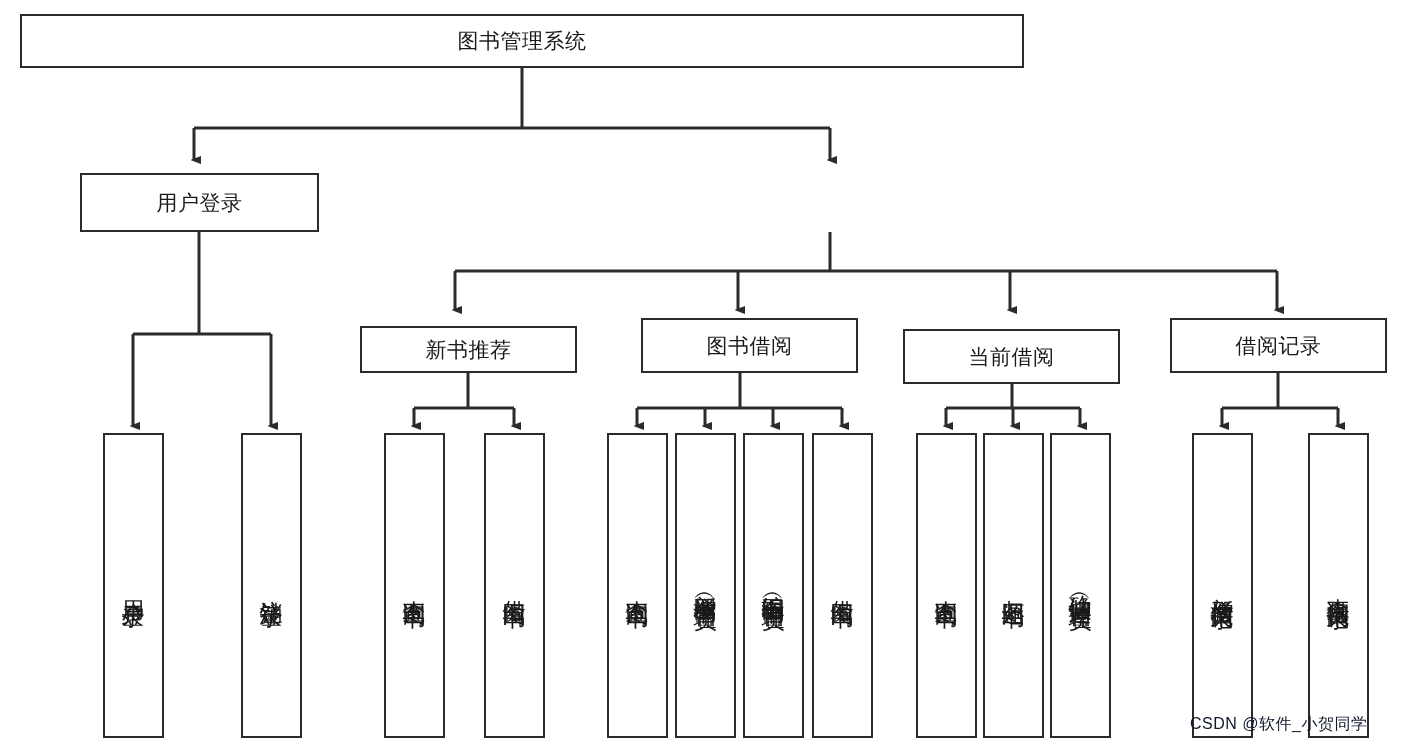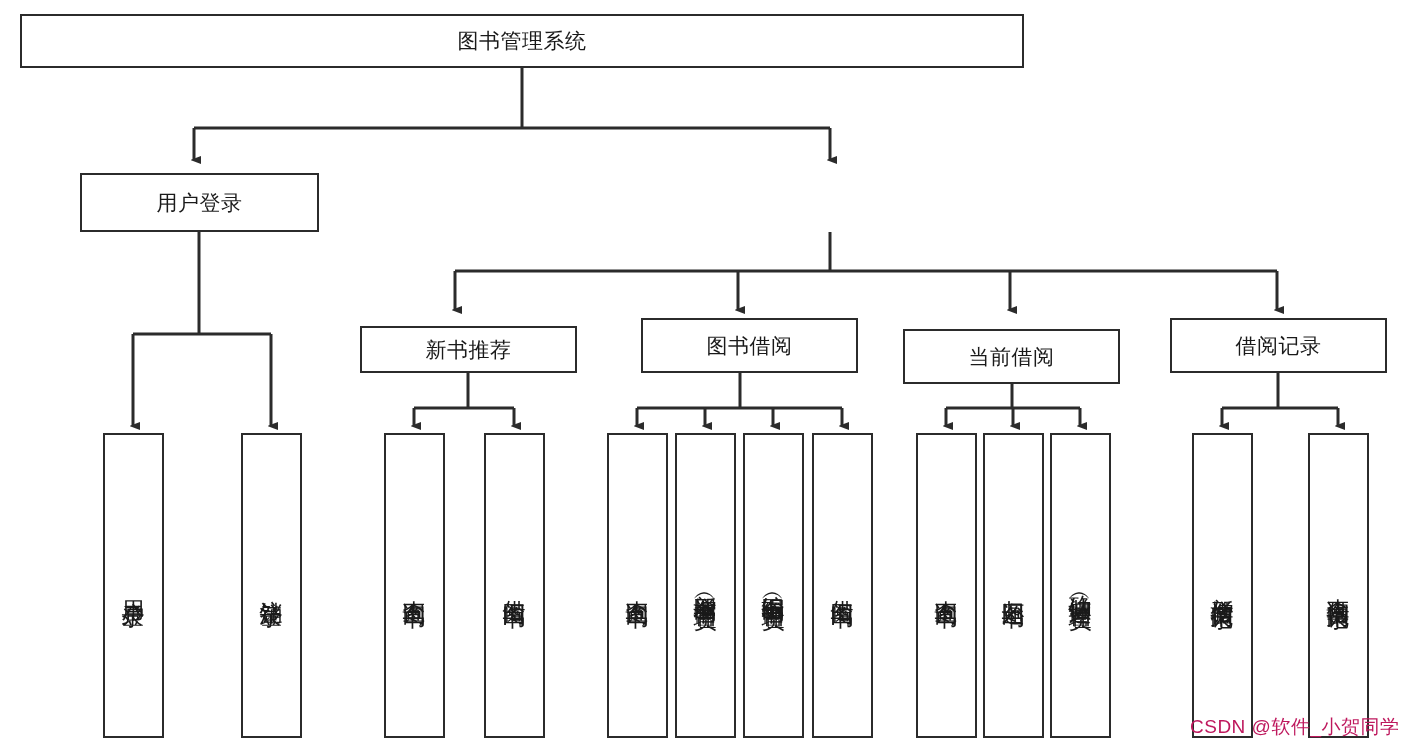--- a/index.html
+++ b/index.html
@@ -48,22 +48,22 @@
     letter-spacing: 2px;
     padding: 6px 0;
   }
   .node.vert .vlabel {
     writing-mode: vertical-rl;
     text-orientation: upright;
     white-space: nowrap;
   }
   .watermark {
     position: absolute;
-    font-size: 19px;
-    color: #be185d;
+    font-size: 16px;
+    color: #0f172a;
     white-space: nowrap;
     letter-spacing: 0.5px;
   }
 </style>
 </head>
 <body>
 
 <div id="canvas">
 
   <svg id="edges" viewBox="0 0 1405 747">

